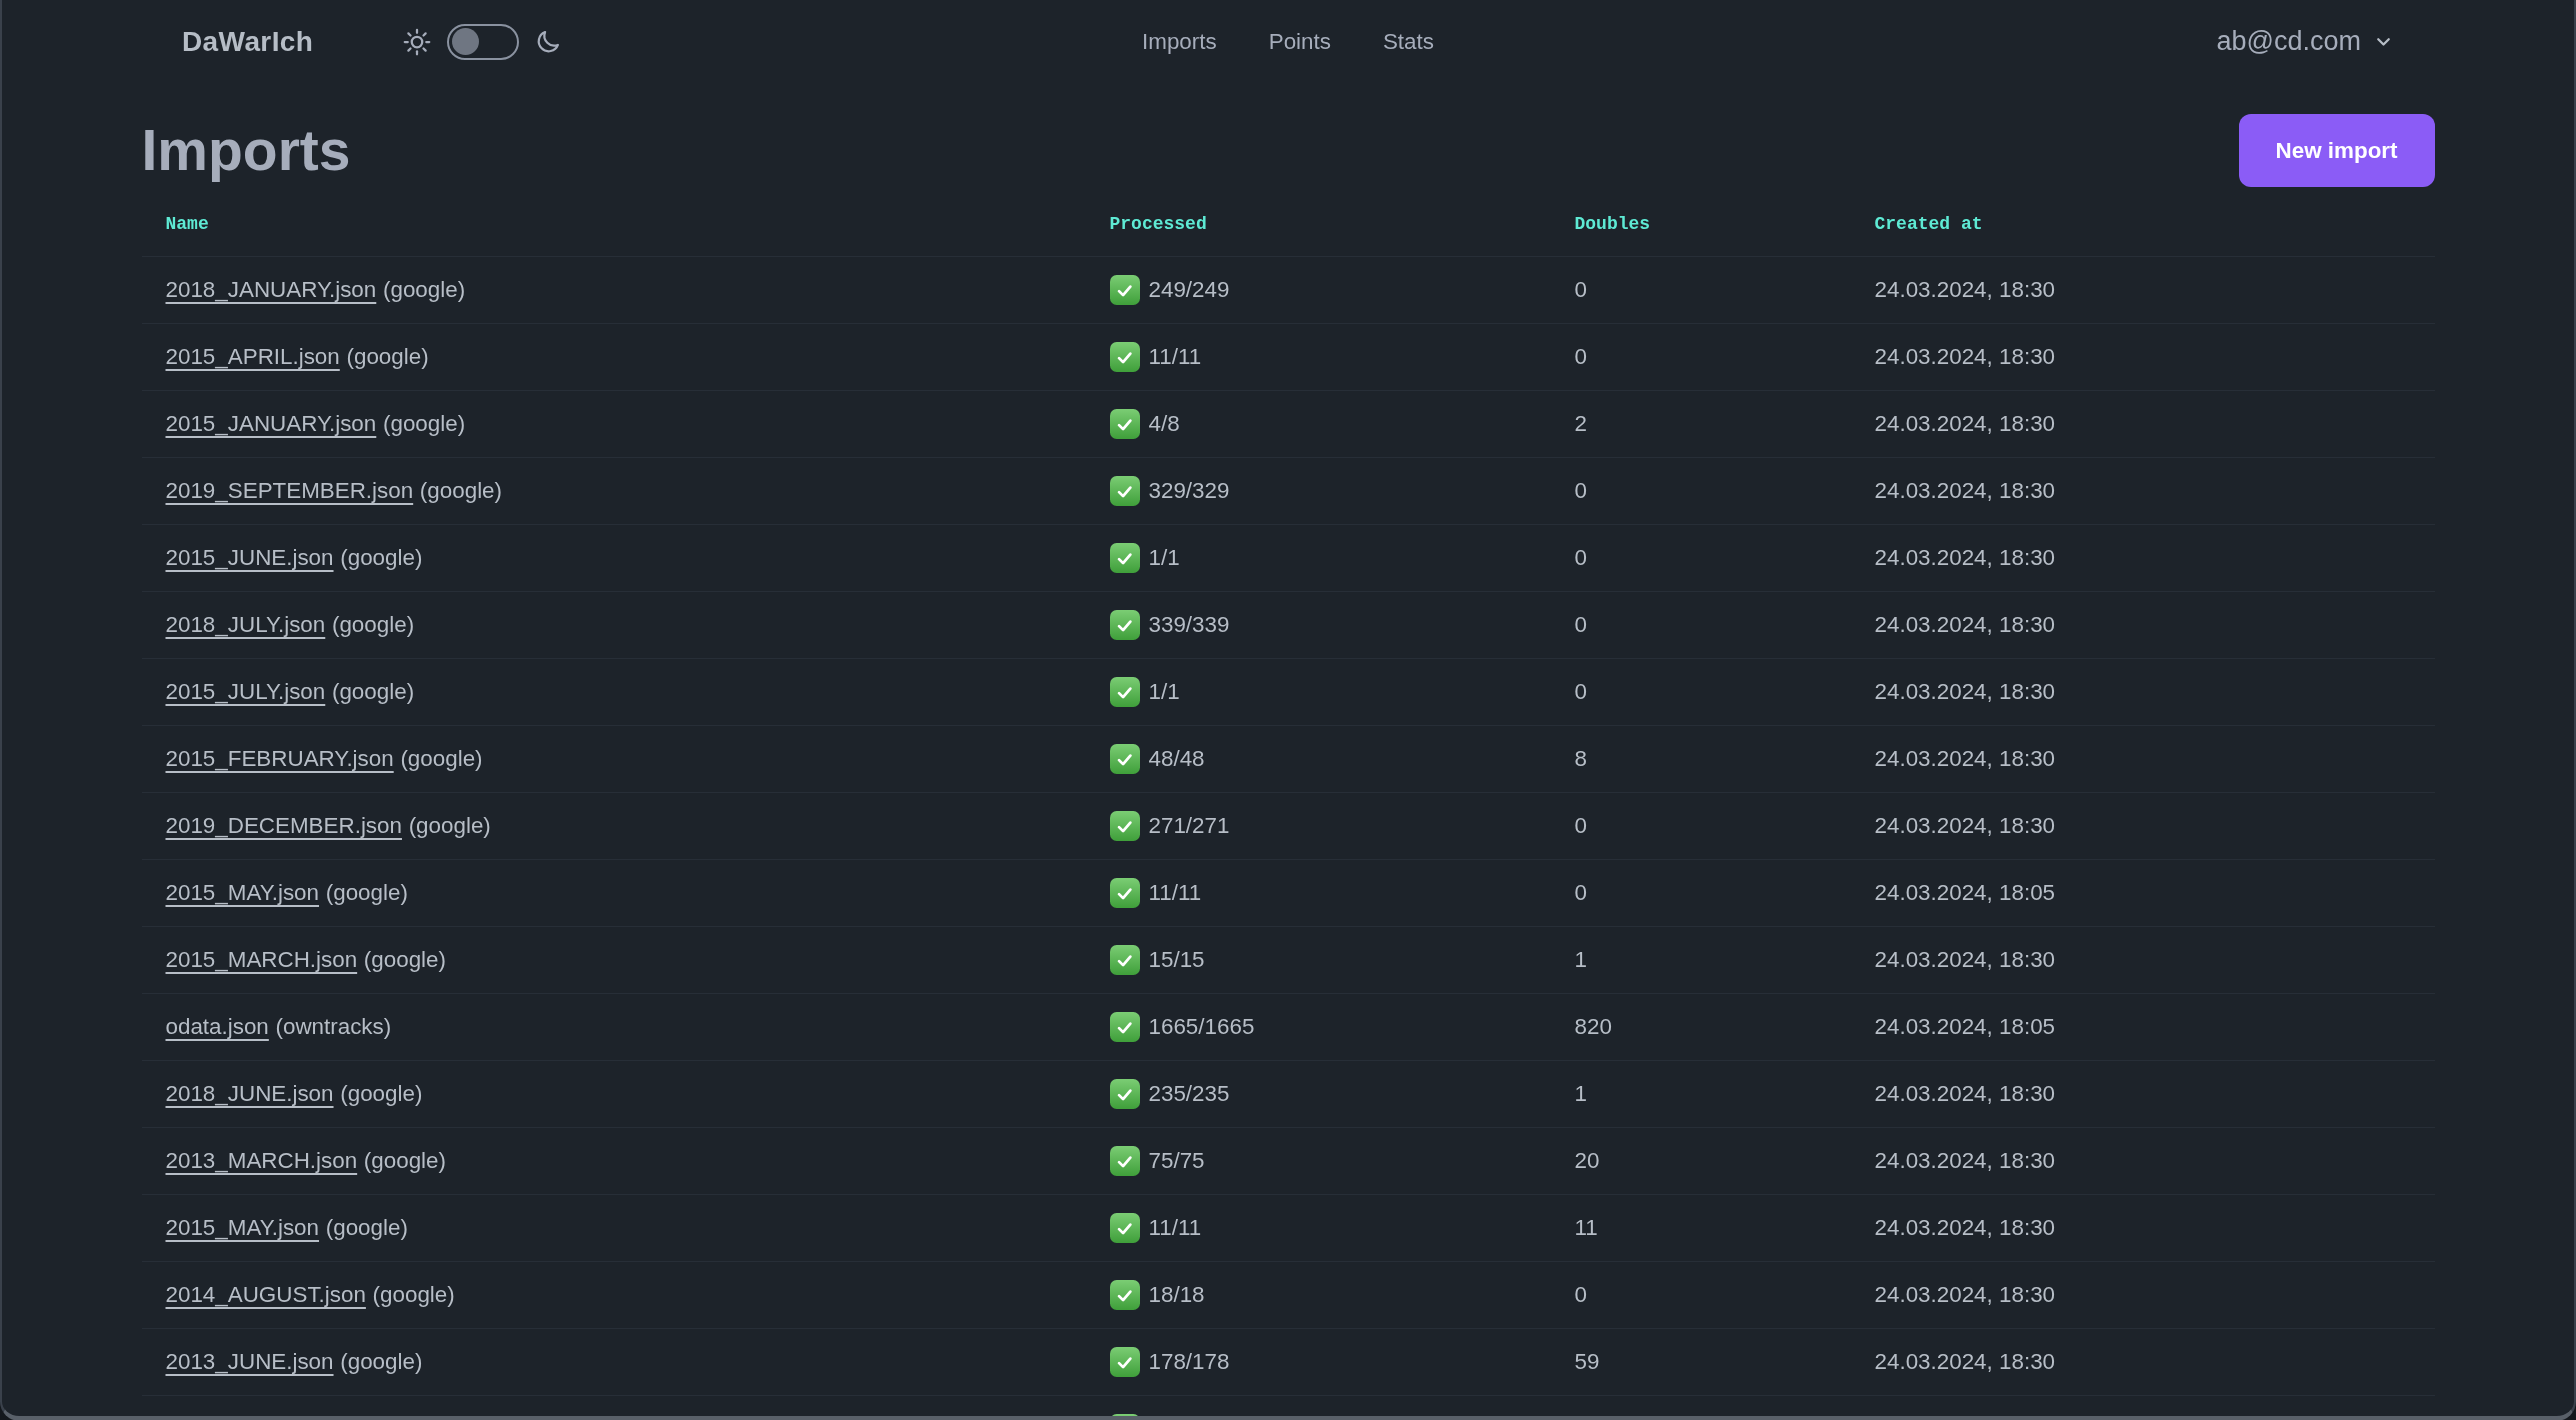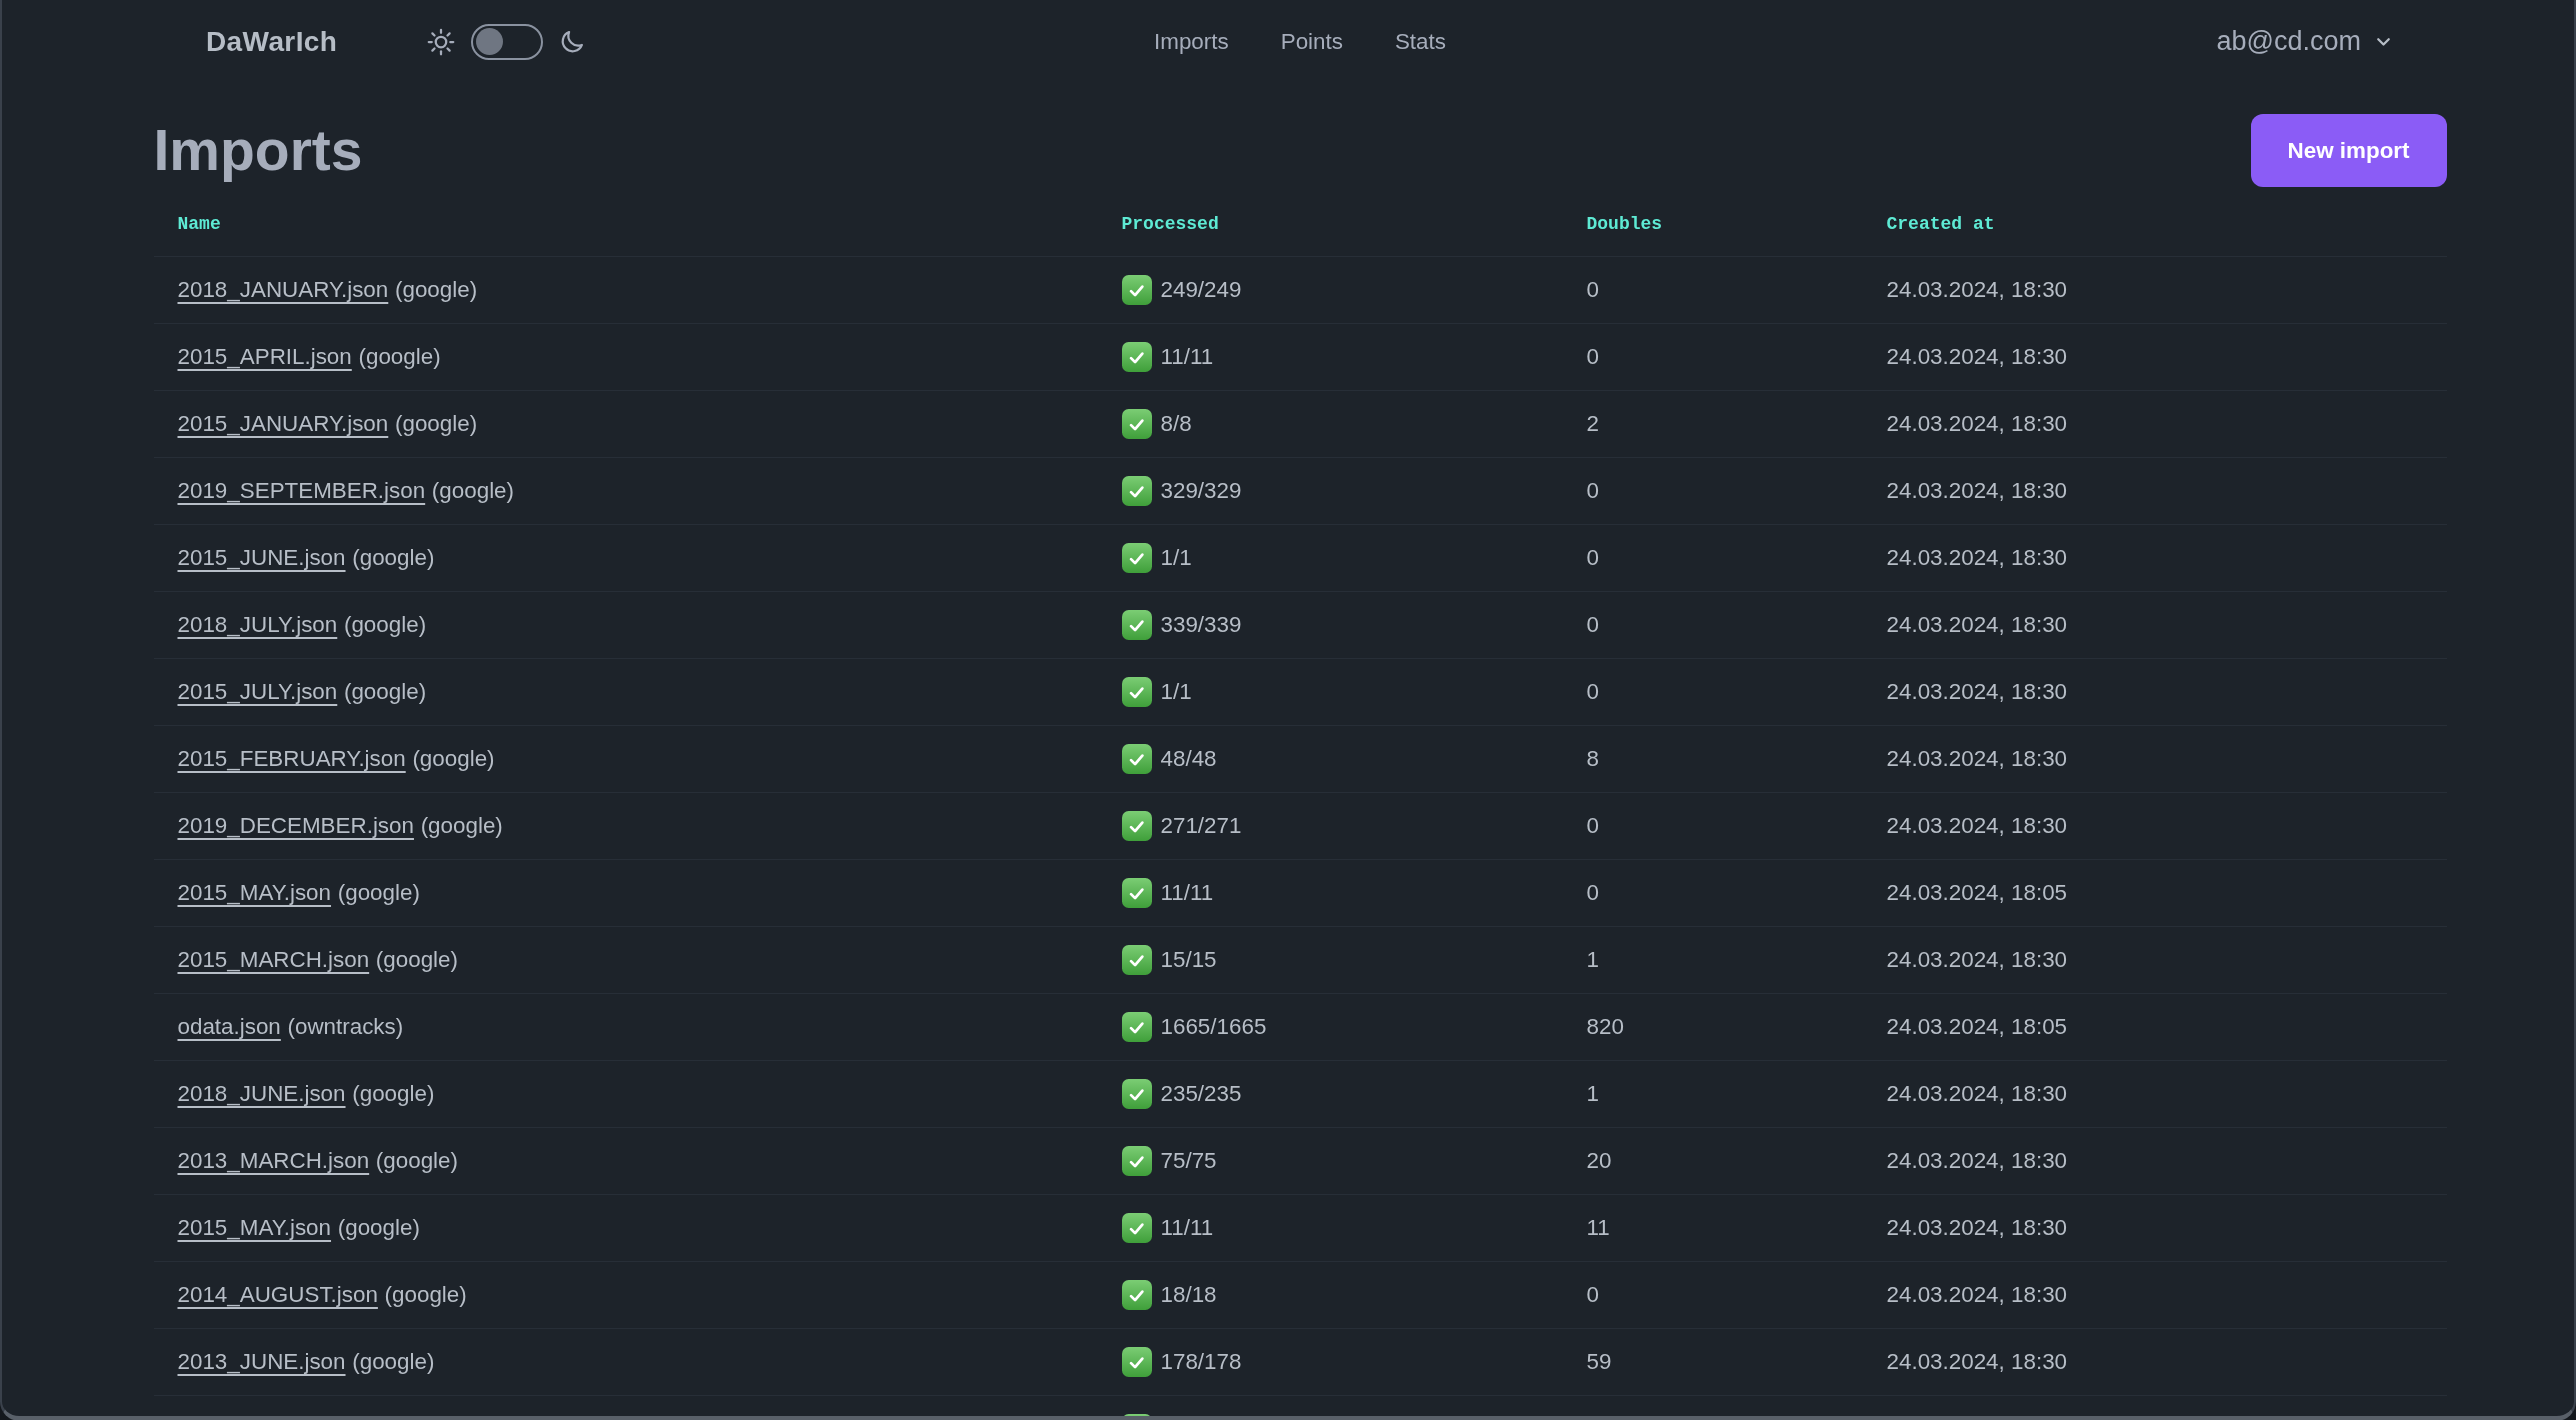--- a/index.html
+++ b/index.html
@@ -1,21 +1,21 @@
 <!DOCTYPE html>
 <html style="font-size:12px"><head>
 <meta charset="utf-8">
 <style>
   html,body {margin:0; padding:0; background:#14181d; font-family:"Liberation Sans", sans-serif;}
 
   .window {
     position:relative; width:2576px; height:1421px; background:#1d232a;
     overflow:hidden; box-sizing:border-box;
     border-left:2.2px solid #3a414b; border-right:2.2px solid #3a414b;
-    border-bottom:5.2px solid #596069; border-radius:0 0 19.4px 19.4px;padding-left:24px;
+    border-bottom:5.2px solid #596069; border-radius:0 0 19.4px 19.4px;
   }
 
   
   .navbar {display:flex; align-items:center; height:83px; padding:0 180px; position:relative;}
   .logo {font-size:28px; font-weight:700; color:#b6bdc6; text-decoration:none; letter-spacing:0.4px;}
   .theme-group {display:flex; align-items:center; gap:15px; margin-left:89px;}
   .icon-svg {display:block;}
   .toggle {position:relative; width:72px; height:36px; border:2.2px solid #8a92a0; border-radius:19.4px; box-sizing:border-box; background:transparent; cursor:pointer;}
   .toggle .knob {position:absolute; left:3px; top:2.2px; width:27px; height:27px; border-radius:50%; background:#6f7682;}
   .nav-center {position:absolute; left:50%; transform:translateX(-50%); display:flex; gap:52px;}
@@ -149,21 +149,21 @@
     <td>
       <a class="file-link">2015_JANUARY.json</a><span class="source">(google)</span>
     </td>
     <td>
       <span class="proc-wrap">
         <span class="check">
           <svg width="19.4" height="19.4" viewBox="0 0 24 24" fill="none" stroke="#ffffff" stroke-width="3.4" stroke-linecap="round" stroke-linejoin="round">
             <polyline points="5 12.5 10 17.5 19 7"></polyline>
           </svg>
         </span>
-        <span>8/8</span>
+        <span>4/8</span>
       </span>
     </td>
     <td>2</td>
     <td>24.03.2024, 18:30</td>
   </tr>
           <tr>
     <td>
       <a class="file-link">2019_SEPTEMBER.json</a><span class="source">(google)</span>
     </td>
     <td>

